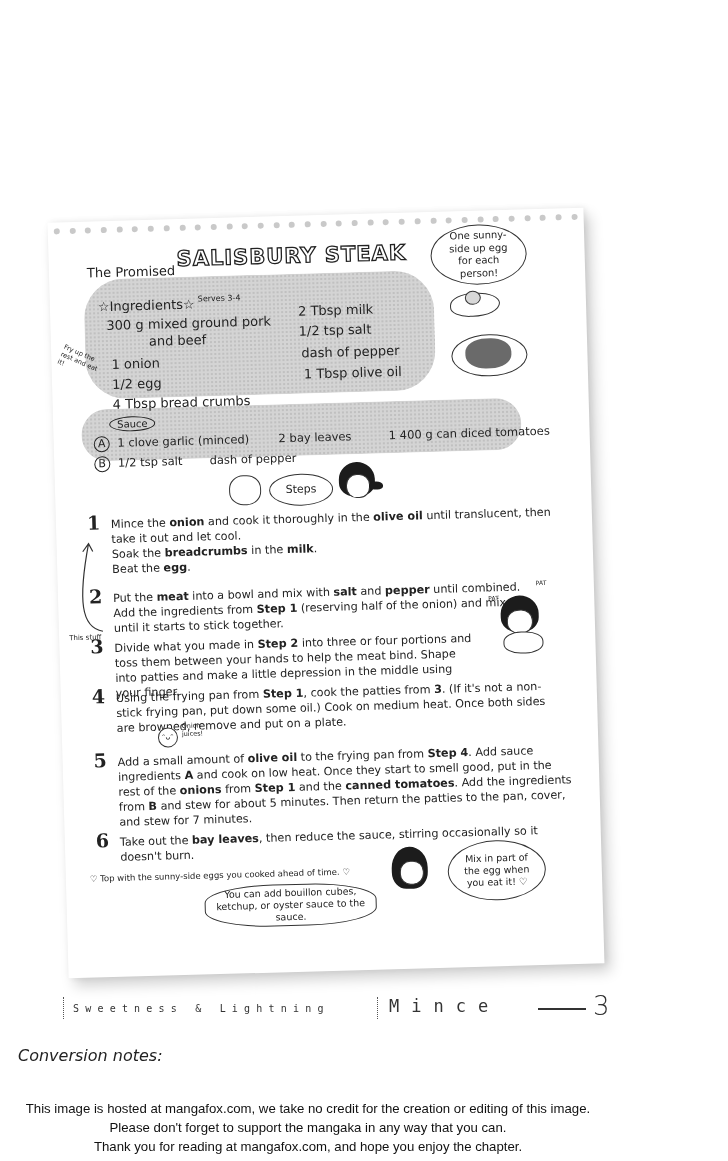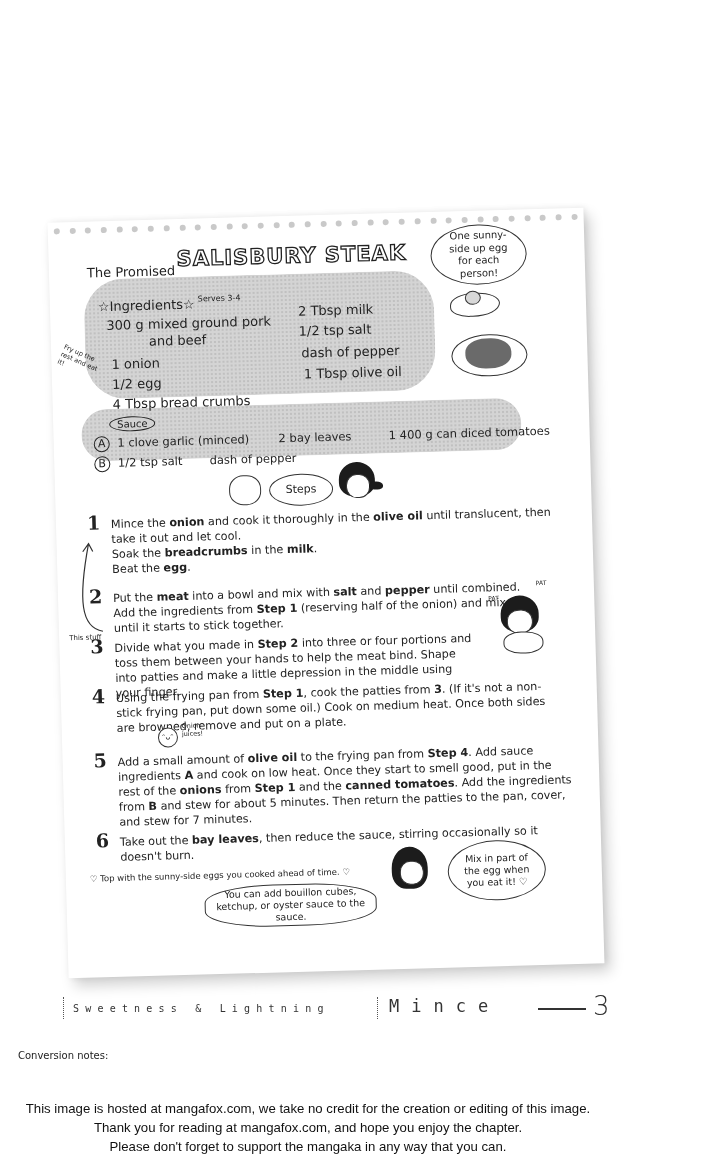--- a/index.html
+++ b/index.html
@@ -31,21 +31,21 @@
   .yolk { position:absolute; background:#d8d8d8; border:1px solid #333; border-radius:50%; }
   .char { position:absolute; }
   .char .hair { position:absolute; background:#1c1c1c; border-radius:50% 50% 40% 40%; }
   .char .face { position:absolute; background:#fff; border:1px solid #333; border-radius:45%; }
   .footer { position:absolute; left:63px; top:995px; width:560px; height:28px; }
   .footer .series { position:absolute; left:10px; top:8px; font-family:"DejaVu Sans Mono", monospace; font-size:10px; letter-spacing:6.2px; color:#333; }
   .footer .recipe { position:absolute; left:326px; top:1px; font-family:"DejaVu Sans Mono", monospace; font-size:17px; letter-spacing:12px; color:#333; }
   .footer .dash { position:absolute; left:475px; top:13px; width:48px; height:1.5px; background:#333; }
   .footer .num { position:absolute; left:530px; top:-4px; font-family:"DejaVu Sans", sans-serif; font-size:26px; font-weight:200; color:#333; }
   .footer .sep { position:absolute; top:2px; height:22px; border-left:1.5px dotted #555; }
-  .notes { position:absolute; left:18px; top:1050px; font-family:"DejaVu Sans", sans-serif; font-size:10px; line-height:12px; color:#222; }
+  .notes { position:absolute; left:18px; top:1050px; font-family:"DejaVu Sans", sans-serif; font-style:italic; font-size:16px; line-height:12px; color:#222; }
   .credit { position:absolute; left:0; top:1099px; width:616px; text-align:center; font-family:"Liberation Sans", sans-serif; font-size:13.2px; line-height:19px; color:#111; }
 </style>
 </head>
 <body>
 
 <div class="page">
 
   <div class="paper">
     <div class="holes" id="holes">
         <div class="hole"></div>
@@ -209,16 +209,16 @@
     <div class="dash"></div>
     <div class="num">3</div>
   </div>
 
   <div class="notes">
     <div>Conversion notes:</div>
   </div>
 
   <div class="credit">
     <div>This image is hosted at mangafox.com, we take no credit for the creation or editing of this image.</div>
+    <div>Please don't forget to support the mangaka in any way that you can.</div>
     <div>Thank you for reading at mangafox.com, and hope you enjoy the chapter.</div>
-    <div>Please don't forget to support the mangaka in any way that you can.</div>
   </div>
 </div>
 
 </body></html>

